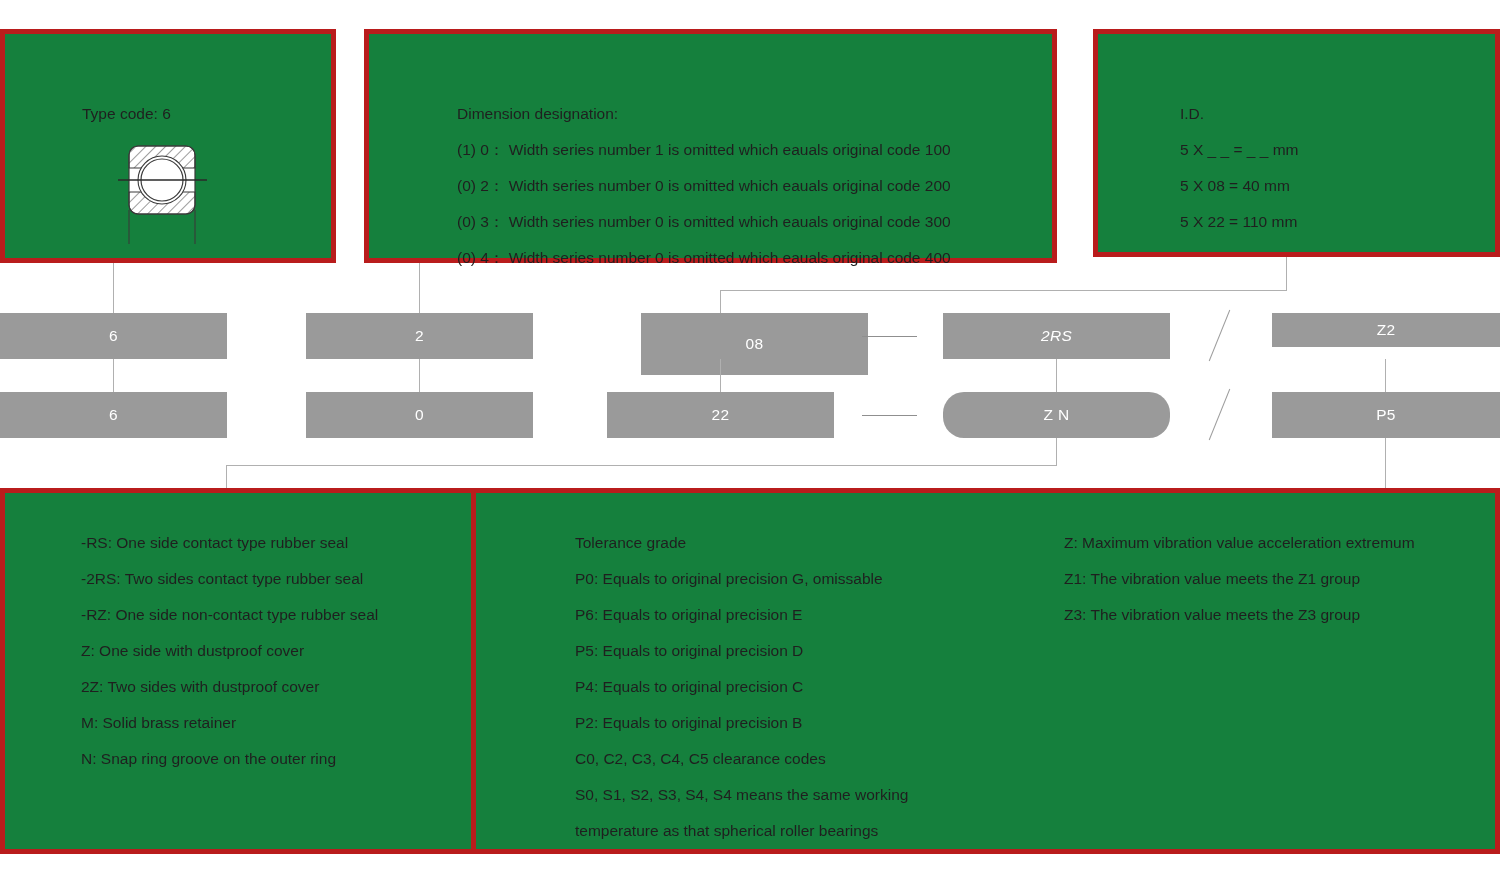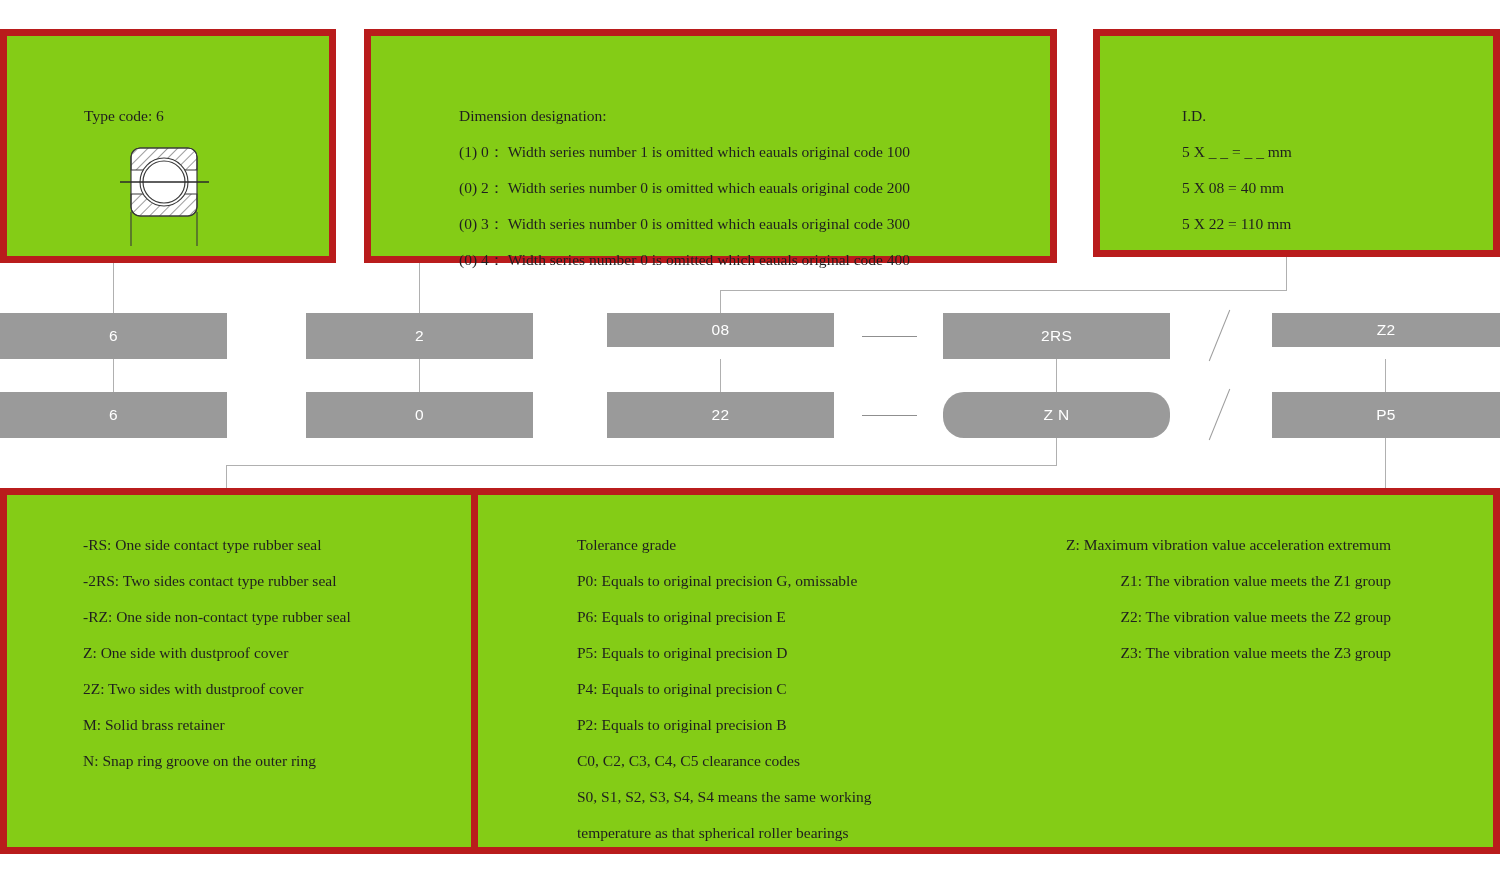--- a/index.html
+++ b/index.html
@@ -16,23 +16,22 @@
     width: 1500px;
     height: 883px;
     overflow: hidden;
     background: #ffffff;
   }
 
   
   .panel {
     position: absolute;
     box-sizing: border-box;
-    border: 7px solid #b91c1c;
-    background: #84cc16;
-    font-family: Liberation Serif, serif;
+    border: 5px solid #b91c1c;
+    background: #15803d;
   }
   .line {
     font-size: 15.5px;
     line-height: 36px;
     color: #1f1f1f;
     white-space: nowrap;
   }
   .line.head {
     margin-bottom: 0;
   }
@@ -129,25 +128,25 @@
   <div class="conn v" style="left:113px; top:263px; height:50px;"></div>
 
   <div class="conn v" style="left:419px; top:263px; height:50px;"></div>
 
   <div class="conn v" style="left:1286px; top:257px; height:33px;"></div>
   <div class="conn h" style="left:720px; top:290px; width:567px;"></div>
   <div class="conn v" style="left:720px; top:290px; height:23px;"></div>
 
   <div class="chip" style="left:0px; top:313px; width:227px; height:46px;">6</div>
   <div class="chip" style="left:306px; top:313px; width:227px; height:46px;">2</div>
-  <div class="chip" style="left:607px; top:313px; width:227px; height:34px;">08</div>
+  <div class="chip" style="left:641px; top:313px; width:227px; height:62px;">08</div>
 
   <div class="dash" style="left:862px; top:336px; width:55px;"></div>
 
-  <div class="chip" style="left:943px; top:313px; width:227px; height:46px;">2RS</div>
+  <div class="chip" style="left:943px; top:313px; width:227px; height:46px;font-style:italic;">2RS</div>
 
   <div class="slash" style="left:1219px; top:308px; height:55px; transform:rotate(22deg);"></div>
 
   <div class="chip" style="left:1272px; top:313px; width:228px; height:34px;">Z2</div>
 
   <div class="conn v" style="left:113px; top:359px; height:33px;"></div>
   <div class="conn v" style="left:419px; top:359px; height:33px;"></div>
   <div class="conn v" style="left:720px; top:359px; height:33px;"></div>
   <div class="conn v" style="left:1056px; top:359px; height:33px;"></div>
   <div class="conn v" style="left:1385px; top:359px; height:33px;"></div>
@@ -189,21 +188,20 @@
       <div class="line">P0: Equals to original precision G, omissable</div>
       <div class="line">P6: Equals to original precision E</div>
       <div class="line">P5: Equals to original precision D</div>
       <div class="line">P4: Equals to original precision C</div>
       <div class="line">P2: Equals to original precision B</div>
       <div class="line">C0, C2, C3, C4, C5 clearance codes</div>
       <div class="line">S0, S1, S2, S3, S4, S4 means the same working</div>
       <div class="line">temperature as that spherical roller bearings</div>
     </div>
 
-    <div style="position:absolute; left:588px; top:32px;text-align:right;">
+    <div style="position:absolute; left:588px; top:32px;">
       <div class="line">Z: Maximum vibration value acceleration extremum</div>
       <div class="line">Z1: The vibration value meets the Z1 group</div>
-      <div class="line">Z2: The vibration value meets the Z2 group</div>
       <div class="line">Z3: The vibration value meets the Z3 group</div>
     </div>
   </div>
 
 </div>
 
 </body></html>

